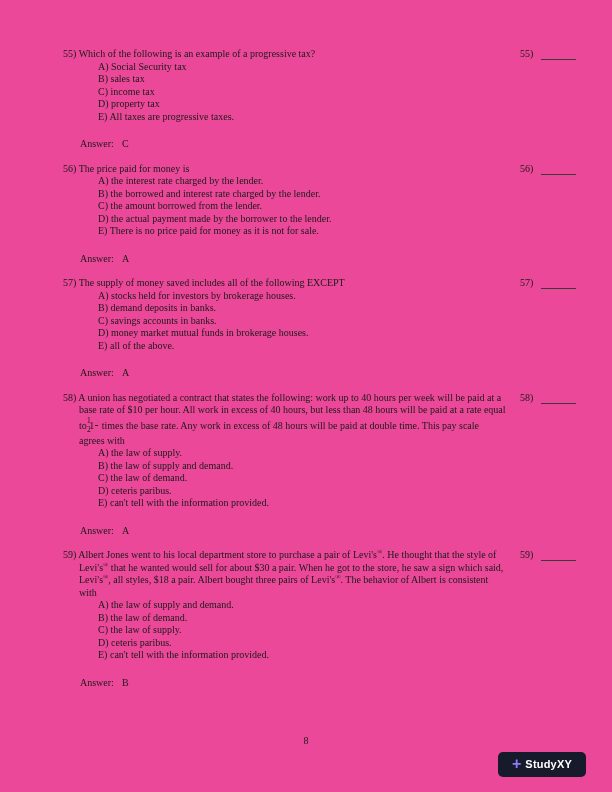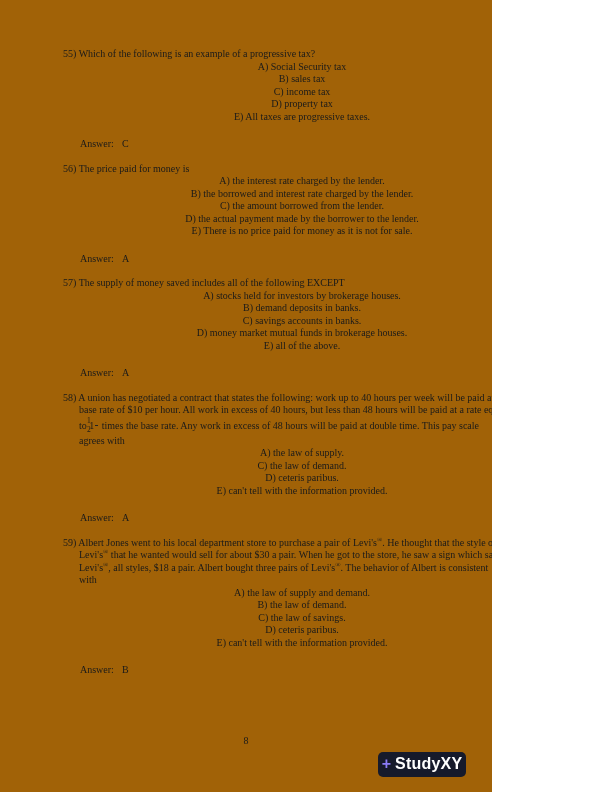--- a/index.html
+++ b/index.html
@@ -1,38 +1,38 @@
 <!DOCTYPE html>
 <html><head>
 <meta charset="utf-8">
 <style>
   * { margin: 0; padding: 0; box-sizing: border-box; }
   html, body { background: #ffffff; }
   .page {
     position: relative;
-    width: 492px;
+    width: 612px;
     height: 792px;
-    background: #a16207;
+    background: #ec4899;
     font-family: "Liberation Serif", serif;
     font-size: 10px;
     line-height: 12.5px;
     color: #1a1a1a;
     overflow: hidden;
     text-decoration: underline;
   }
   .content {
     position: absolute;
     left: 63px;
     top: 48px;
     width: 515px;
   }
   .question { position: relative; margin-bottom: 12px; }
   .q-main { width: 443px; }
   .q-stem { padding-left: 16px; text-indent: -16px; }
-  .q-options { margin-left: 35px; text-align: center; }
+  .q-options { margin-left: 35px; }
   .q-option { }
   .q-answer { margin-left: 17px; margin-top: 15px; }
   .ans-value { margin-left: 8px; }
   .q-side {
     position: absolute;
     top: 0;
     right: 0;
     width: 58px;
     display: flex;
     align-items: flex-start;
@@ -70,21 +70,21 @@
     height: 25px;
     border-radius: 5px;
     display: flex;
     align-items: center;
     justify-content: center;
     gap: 4px;
     font-family: "Liberation Sans", sans-serif;
     cursor: pointer;
   }
   .logo-plus { font-size: 16px; font-weight: bold; line-height: 1; margin-top: -1px; }
-  .logo-text { font-size: 16px; font-weight: bold; letter-spacing: 0.2px; }
+  .logo-text { font-size: 11px; font-weight: bold; letter-spacing: 0.2px; }
   .logo-study { color: #ffffff; }
   .logo-xy { color: #ffffff; }
 </style>
 </head>
 <body>
 
 <div class="page">
   <div class="content">
       <div class="question">
         <div class="q-main">
@@ -135,38 +135,39 @@
         <div class="q-side">
           <span class="side-num">57)</span>
           <span class="side-blank"></span>
         </div>
       </div>
       <div class="question">
         <div class="q-main">
           <div class="q-stem"><span class="q-num">58) </span>A union has negotiated a contract that states the following: work up to 40 hours per week will be paid at a base rate of $10 per hour. All work in excess of 40 hours, but less than 48 hours will be paid at a rate equal to 1<span class="frac"><span class="num">1</span><span class="den">2</span></span> times the base rate. Any work in excess of 48 hours will be paid at double time. This pay scale agrees with</div>
           <div class="q-options">
             <div class="q-option">A) the law of supply.</div>
+            <div class="q-option">B) the law of supply and demand.</div>
             <div class="q-option">C) the law of demand.</div>
             <div class="q-option">D) ceteris paribus.</div>
             <div class="q-option">E) can't tell with the information provided.</div>
           </div>
           <div class="q-answer"><span class="ans-label">Answer:</span><span class="ans-value">A</span></div>
         </div>
         <div class="q-side">
           <span class="side-num">58)</span>
           <span class="side-blank"></span>
         </div>
       </div>
       <div class="question">
         <div class="q-main">
           <div class="q-stem"><span class="q-num">59) </span>Albert Jones went to his local department store to purchase a pair of Levi's<sup class="sup">®</sup>. He thought that the style of Levi's<sup class="sup">®</sup> that he wanted would sell for about $30 a pair. When he got to the store, he saw a sign which said, Levi's<sup class="sup">®</sup>, all styles, $18 a pair. Albert bought three pairs of Levi's<sup class="sup">®</sup>. The behavior of Albert is consistent with</div>
           <div class="q-options">
             <div class="q-option">A) the law of supply and demand.</div>
             <div class="q-option">B) the law of demand.</div>
-            <div class="q-option">C) the law of savings.</div>
+            <div class="q-option">C) the law of supply.</div>
             <div class="q-option">D) ceteris paribus.</div>
             <div class="q-option">E) can't tell with the information provided.</div>
           </div>
           <div class="q-answer"><span class="ans-label">Answer:</span><span class="ans-value">B</span></div>
         </div>
         <div class="q-side">
           <span class="side-num">59)</span>
           <span class="side-blank"></span>
         </div>
       </div>

